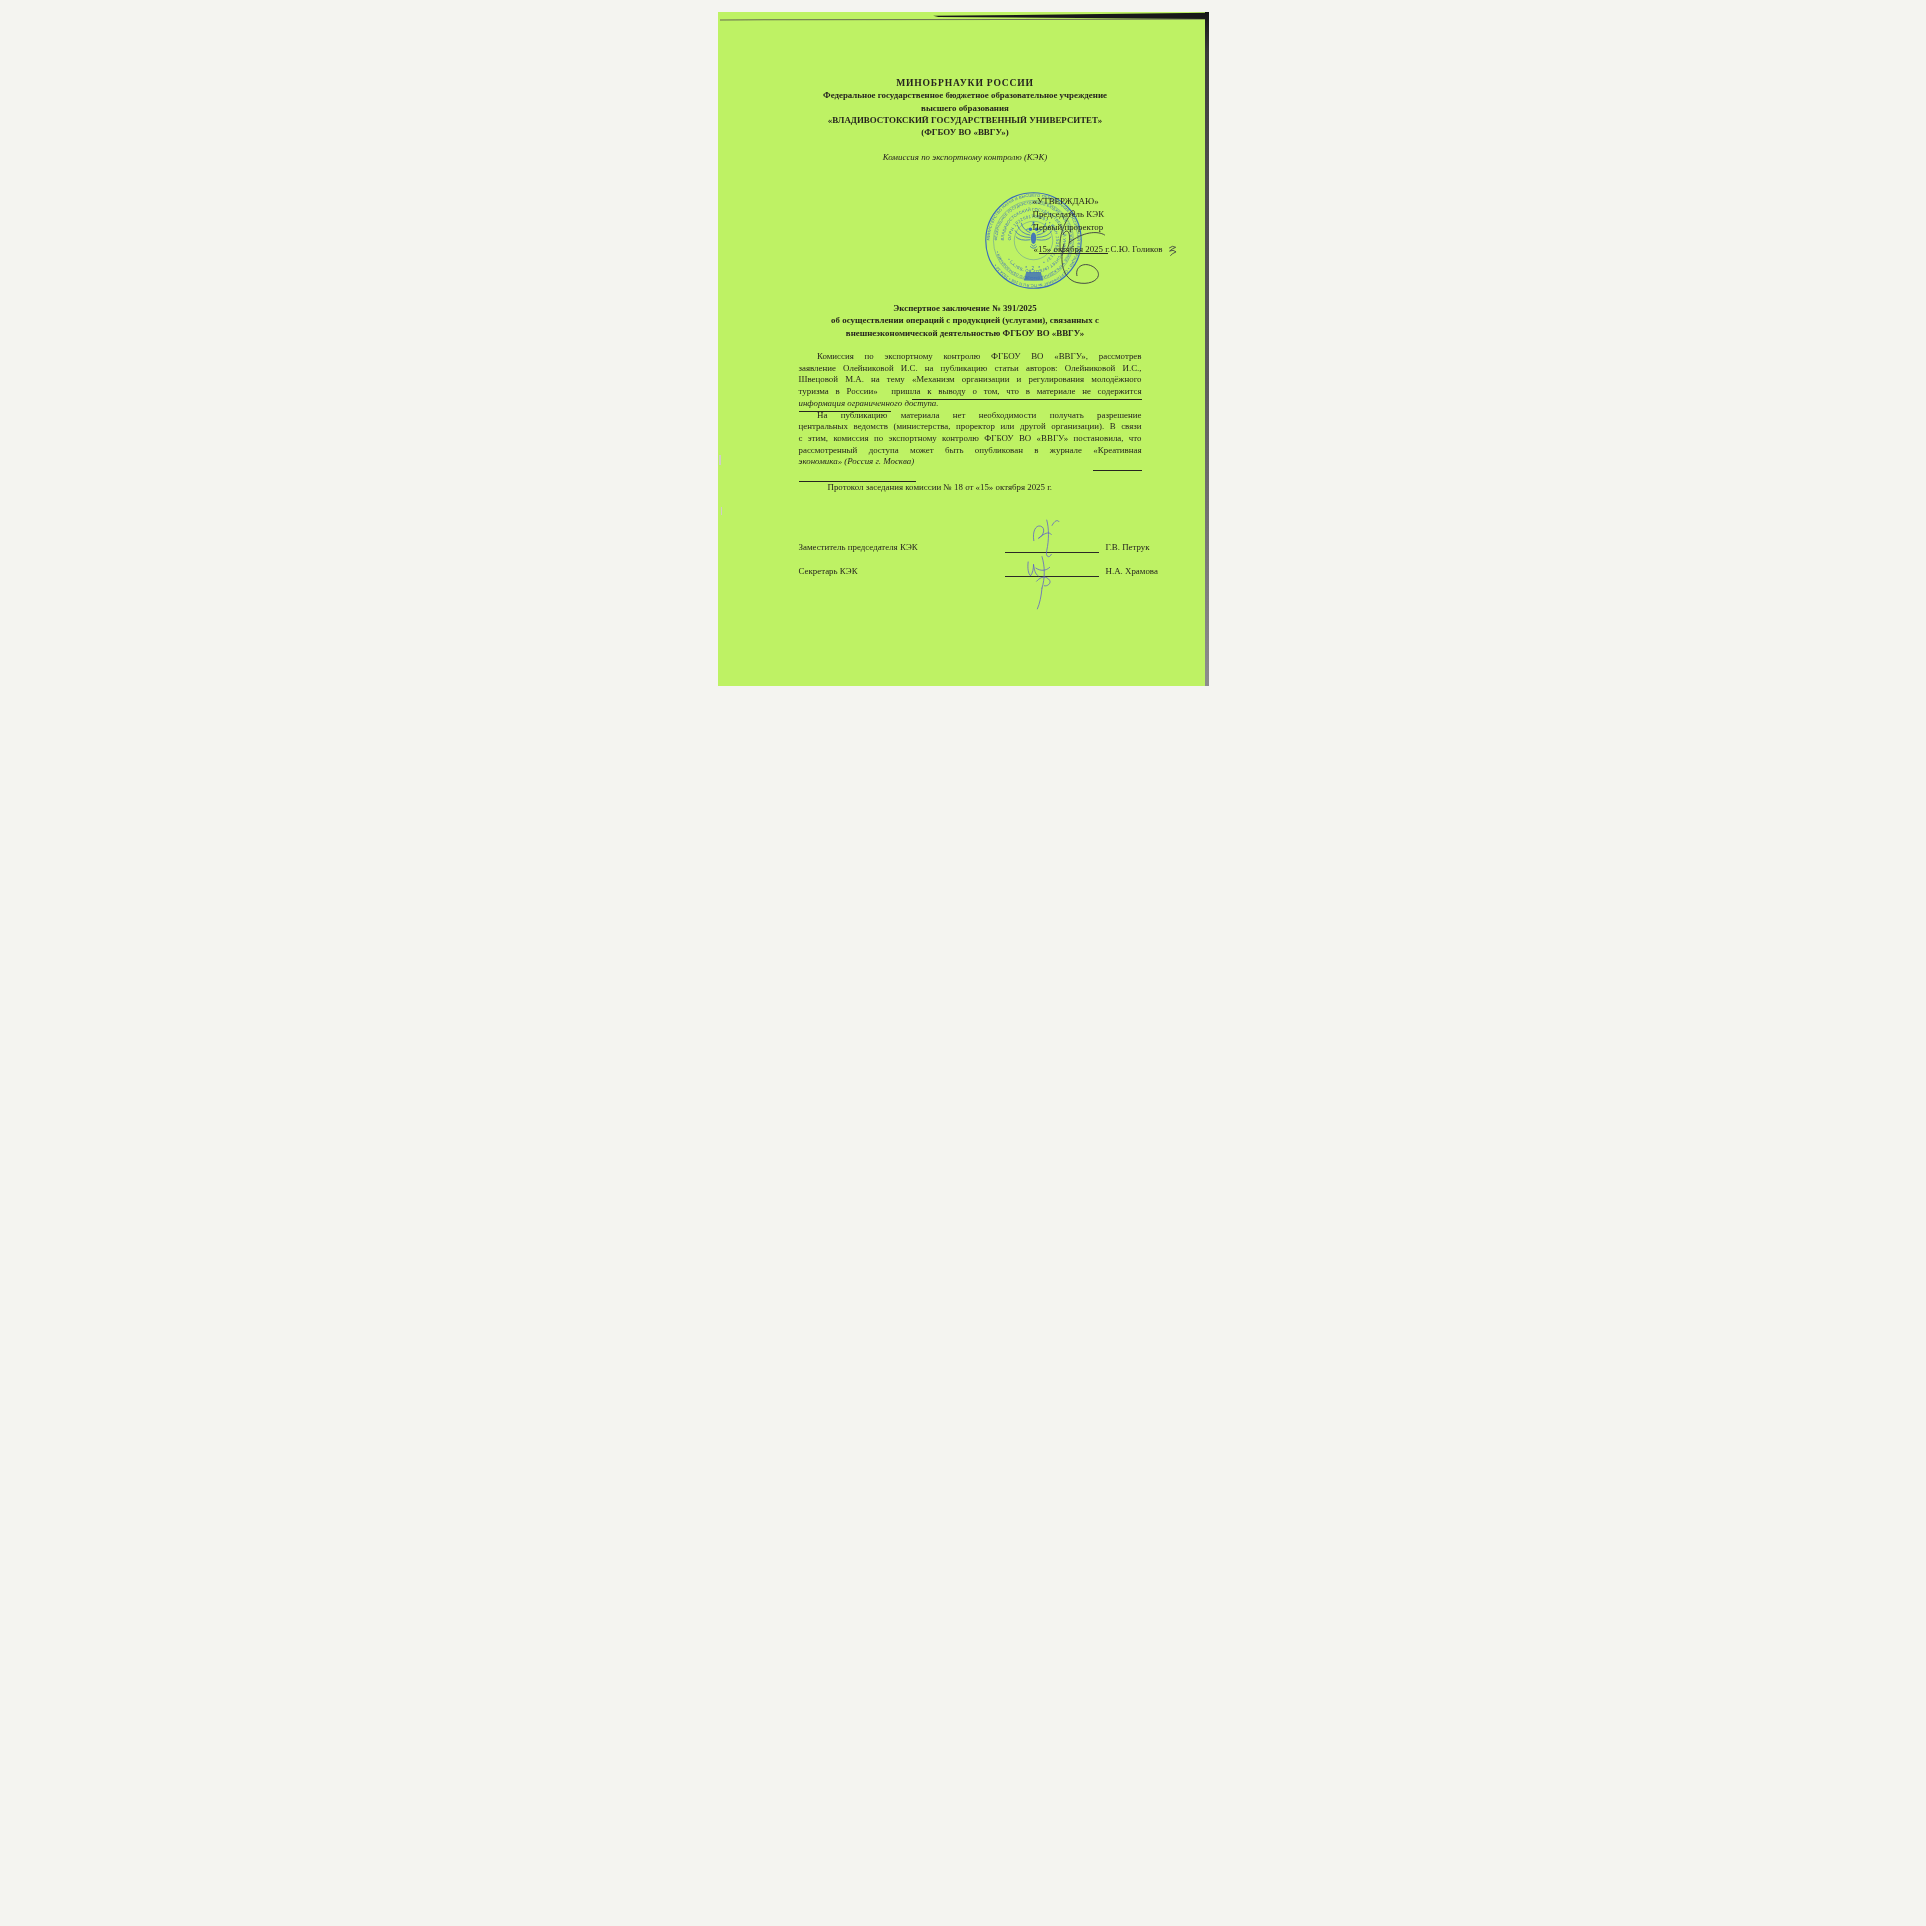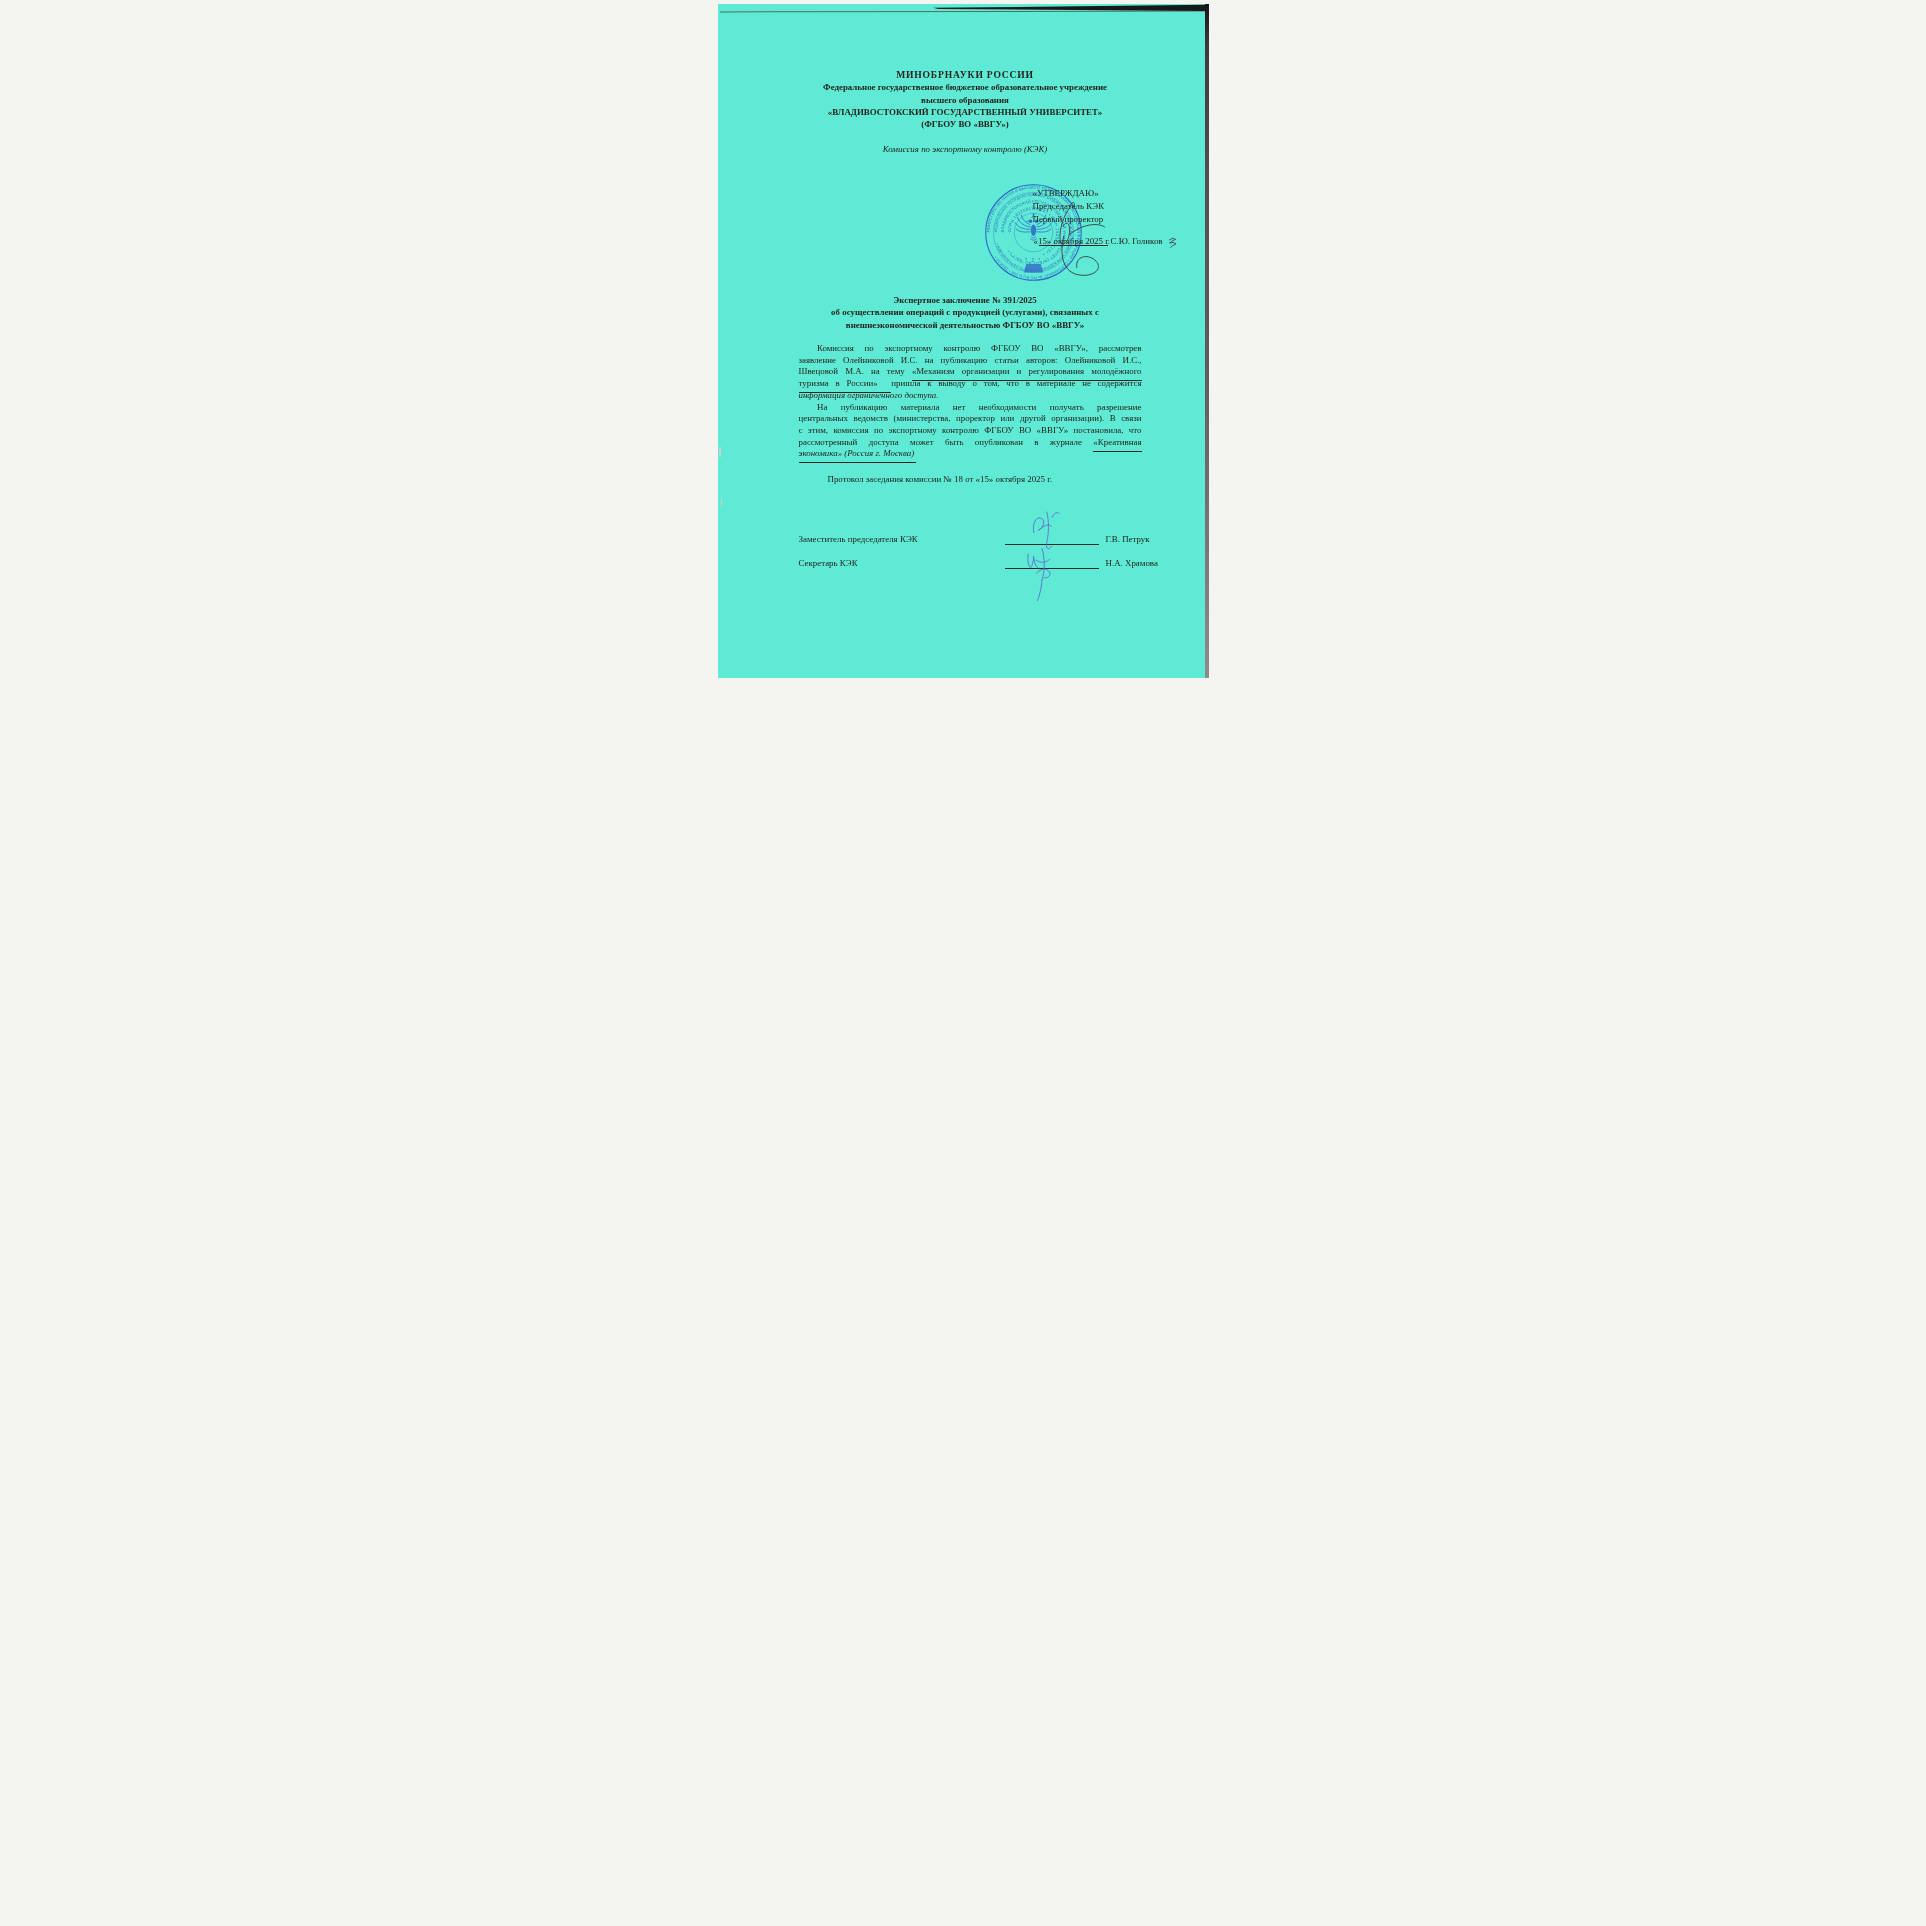--- a/index.html
+++ b/index.html
@@ -4,22 +4,22 @@
 <style>
   :root{
     --stamp-blue:#2e5fc6;
     --ink-dark:#3b3d42;
     --ink-blue:#5d5dcb;
     --text:#26241f;
     --rule:#2b2a26;
   }
   html,body{margin:0;padding:0;background:#f4f4f0;}
   .page{
-    position:relative;width:491px;height:674px;margin:4px auto;
-    background:#5eead4;overflow:hidden;
+    position:relative;width:491px;height:674px;margin:12px auto;
+    background:#bef264;overflow:hidden;
     font-family:"Liberation Serif","DejaVu Serif",serif;
     color:var(--text);
   }
   .abs{position:absolute;}
   
   .scan-top-line{top:7.3px;left:2.3px;width:486px;height:0.8px;background:#56544b;transform:rotate(-0.10deg);opacity:.85;}
   .scan-strip{top:0;right:0;width:3.1px;height:100%;
     background:linear-gradient(180deg,#141414 0%,#3a3a3a 6%,#4f4f4f 25%,#5d5d5d 55%,#777 80%,#8d8d8d 100%);}
   .scan-wedge{top:0;left:0;}
   .faint-mark{background:#cfcfc6;}
@@ -32,21 +32,21 @@
   .app-rule{top:241px;left:321px;width:69px;height:0.8px;background:var(--rule);}
   .app-name{top:232px;left:393px;font-size:8.9px;}
   .app-date{top:232px;left:316px;font-size:8.9px;}
   
   .title{top:290px;left:76px;width:343px;text-align:center;font-weight:bold;font-size:8.9px;line-height:12.3px;}
   
   .body-text{top:339px;left:81px;width:343px;font-size:8.9px;line-height:11.7px;}
   .bl{text-align:justify;text-align-last:justify;}
   .bl.last{text-align-last:left;font-style:italic;}
   .bl.first{text-indent:18.5px;}
-  .u{border-bottom:0.8px solid var(--text);padding-bottom:4px;}
+  .u{border-bottom:0.8px solid var(--text);padding-bottom:15px;}
   .protocol{top:470px;left:110px;font-size:8.9px;}
   
   .sig-label{font-size:8.9px;left:81px;}
   .sig-name{font-size:8.9px;left:388px;}
   .sig-rule{left:287px;width:94px;height:1.2px;background:var(--rule);}
   svg{display:block;}
   .stamp{opacity:.92;}
 </style>
 </head>
 <body>

